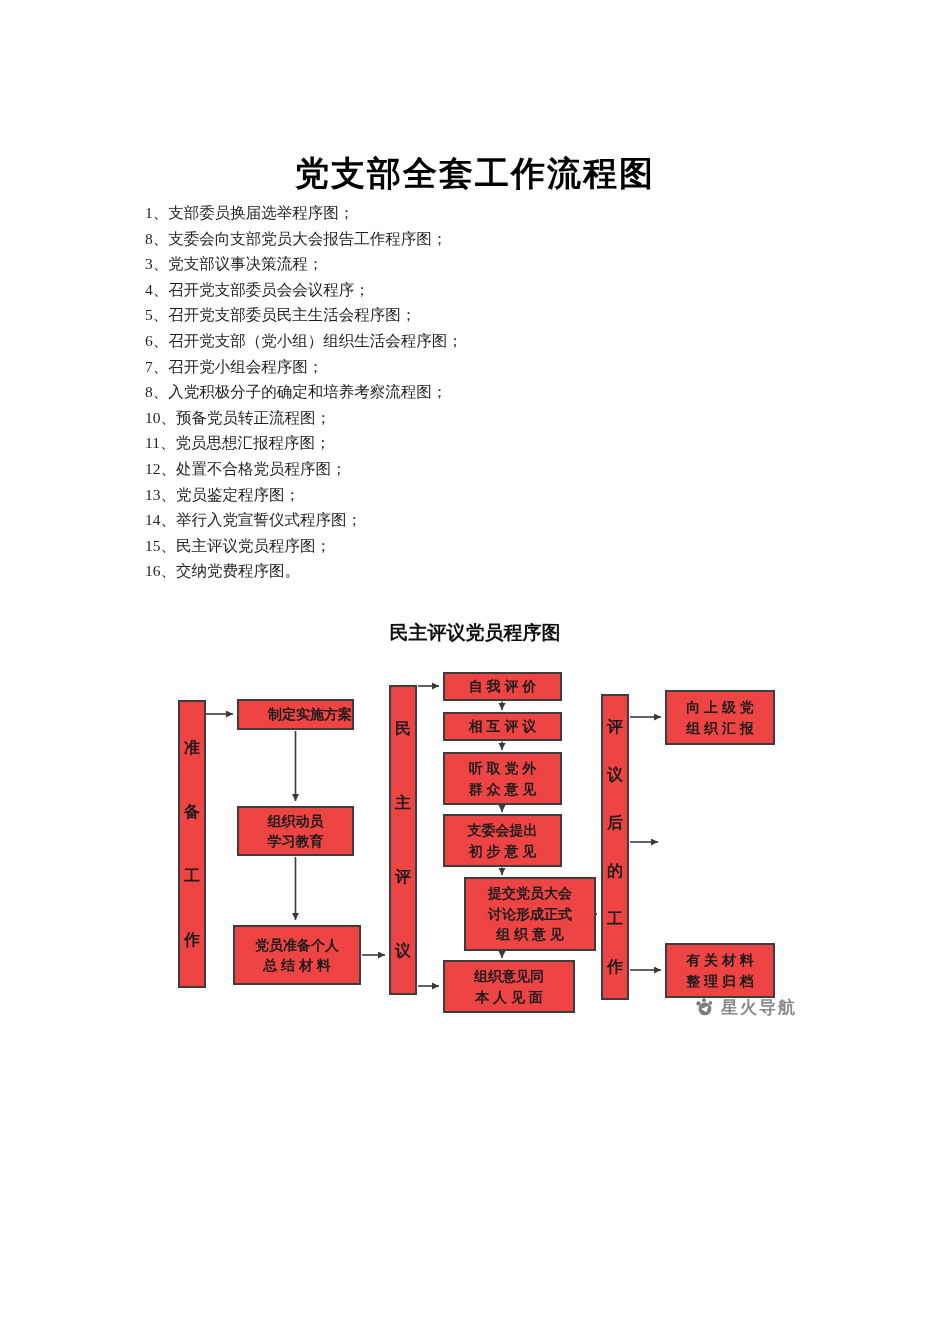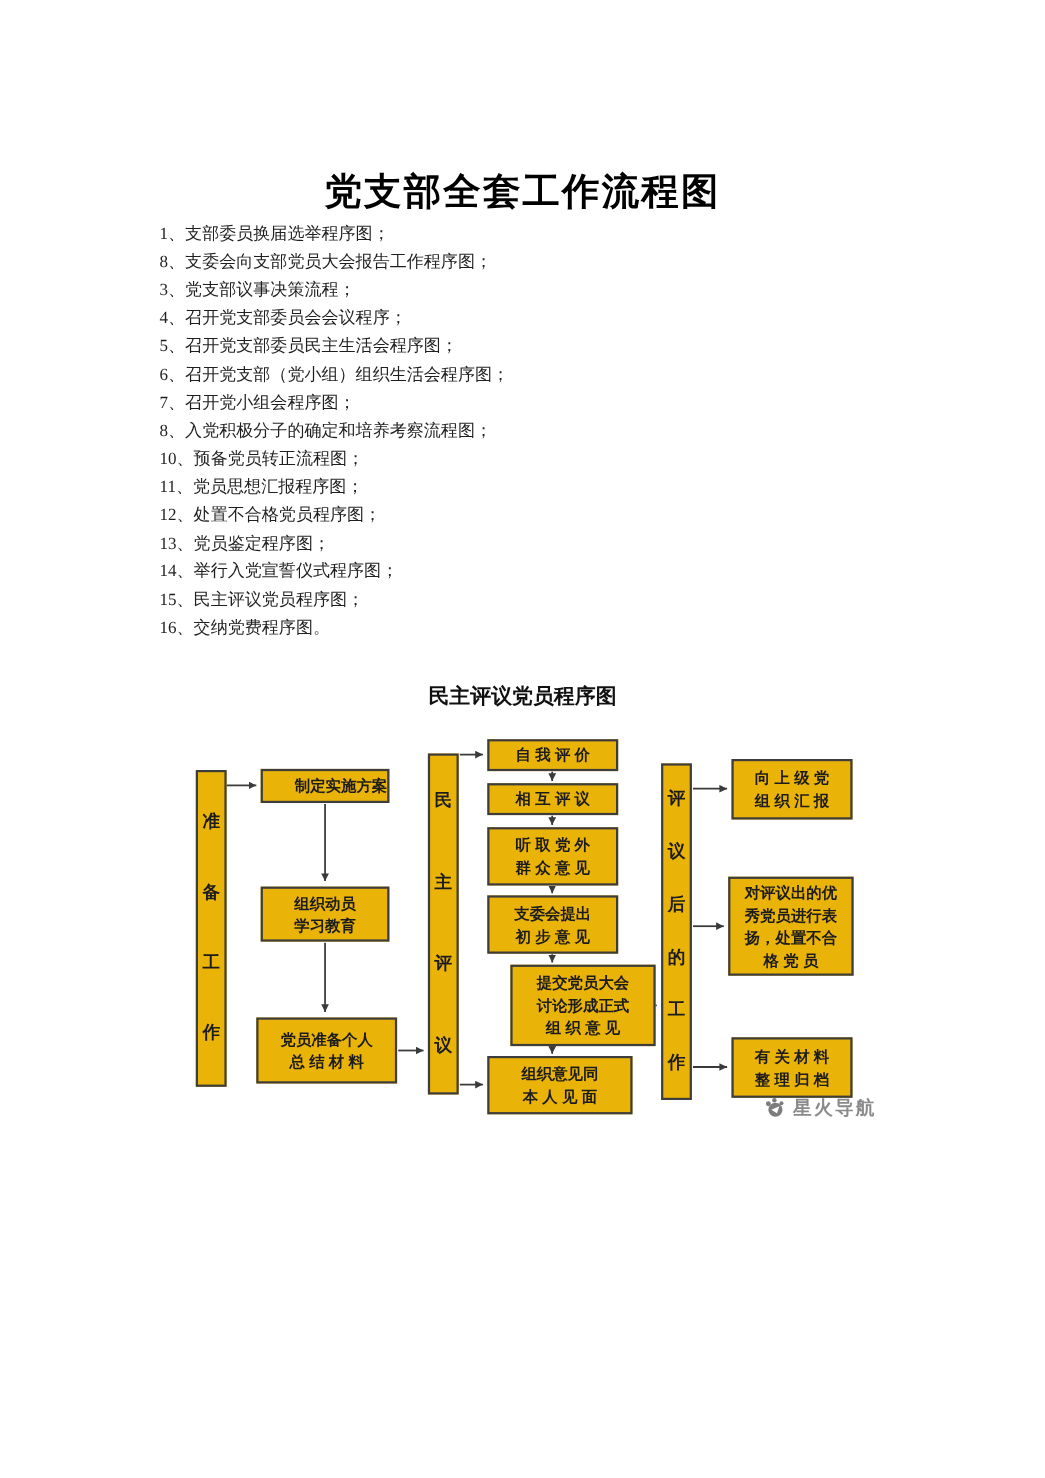--- a/index.html
+++ b/index.html
@@ -16,21 +16,21 @@
     position:absolute; top:200px; left:145px; width:680px;
     font-family:"Liberation Serif", serif; font-size:15.5px; color:#1f1f1f;
   }
   .toc-item { line-height:25.6px; white-space:nowrap; }
   .flow-title {
     position:absolute; top:620px; left:0; width:100%;
     text-align:center; font-size:19px; font-weight:bold; color:#101010;
   }
   .box {
     position:absolute; box-sizing:border-box;
-    border:2px solid #3d3d3d; background:#eab308;
+    border:2px solid #3d3d3d; background:#ef4444;
     display:flex; align-items:center; justify-content:center;
     text-align:center; white-space:pre-line;
     font-weight:bold; color:#1c1c1c; font-size:14px; line-height:20.5px;
   }
   .vbox { font-size:16px; padding:0; }
   .arrows { position:absolute; left:0; top:0; width:950px; height:1344px; pointer-events:none; }
   .watermark {
     position:absolute; left:693px; top:996px;
     display:flex; align-items:center; gap:6px;
     color:#8a8a8a; font-size:17px; letter-spacing:2px; font-weight:bold;
@@ -112,24 +112,20 @@
   <div class="box" style="left:443px;top:960px;width:132px;height:53px;">组织意见同
 本 人 见 面</div>
   <div class="box vbox" style="left:601px;top:694px;width:28px;height:306px;line-height:48px;">评
 议
 后
 的
 工
 作</div>
   <div class="box" style="left:665px;top:690px;width:110px;height:55px;">向 上 级 党
 组 织 汇 报</div>
-  <div class="box" style="left:662px;top:797px;width:114px;height:90px;">对评议出的优
-秀党员进行表
-扬，处置不合
-格  党  员</div>
   <div class="box" style="left:665px;top:943px;width:110px;height:55px;">有 关 材 料
 整 理 归 档</div>
 
   <div class="watermark">
     <span class="wm-logo">
       <svg viewBox="0 0 24 24" width="22" height="22">
         <circle cx="13" cy="13" r="7" fill="#7d7d7d"></circle>
         <circle cx="6" cy="7" r="2.4" fill="#7d7d7d"></circle>
         <circle cx="12" cy="3.6" r="2.2" fill="#7d7d7d"></circle>
         <circle cx="19" cy="6.4" r="2" fill="#7d7d7d"></circle>

